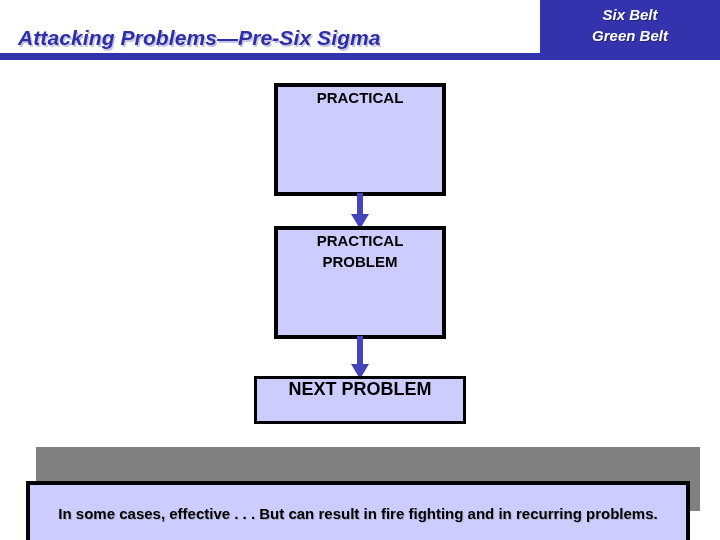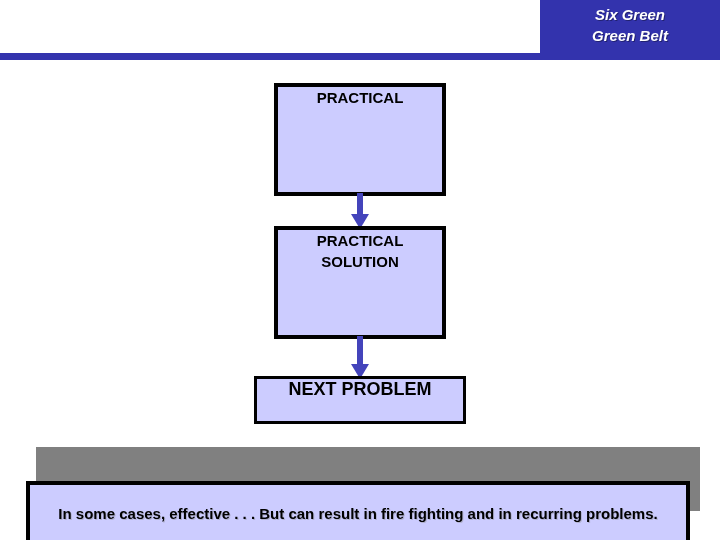--- a/index.html
+++ b/index.html
@@ -160,44 +160,45 @@
     text-shadow: 1px 1px 0 rgba(150,150,160,0.5);
   }
 </style>
 </head>
 <body>
 
 <div class="header">
   <div class="header-band"></div>
   <div class="header-rule"></div>
 
+  <div class="slide-title">Attacking Problems—Pre-Six Sigma</div>
 
   <div class="band-text">
-    <div>Six Green</div>
+    <div>Six Belt</div>
     <div>Green Belt</div>
   </div>
 </div>
 
 <div class="flow-box" id="box-practical-problem">
   <div>
     <div>PRACTICAL</div>
   </div>
 </div>
 
 <div class="arrow" id="arrow-problem-to-solution">
   <svg width="22" height="37" viewBox="0 0 22 37" xmlns="http://www.w3.org/2000/svg">
     <rect x="8" y="0" width="6" height="24" fill="#4444BB"></rect>
     <polygon points="11,36 2,21 20,21" fill="#4444BB"></polygon>
   </svg>
 </div>
 
 <div class="flow-box" id="box-practical-solution">
   <div>
     <div>PRACTICAL</div>
-    <div>SOLUTION</div>
+    <div>PROBLEM</div>
   </div>
 </div>
 
 <div class="arrow" id="arrow-solution-to-next">
   <svg width="22" height="44" viewBox="0 0 22 44" xmlns="http://www.w3.org/2000/svg">
     <rect x="8" y="0" width="6" height="31" fill="#4444BB"></rect>
     <polygon points="11,43 2,28 20,28" fill="#4444BB"></polygon>
   </svg>
 </div>
 

